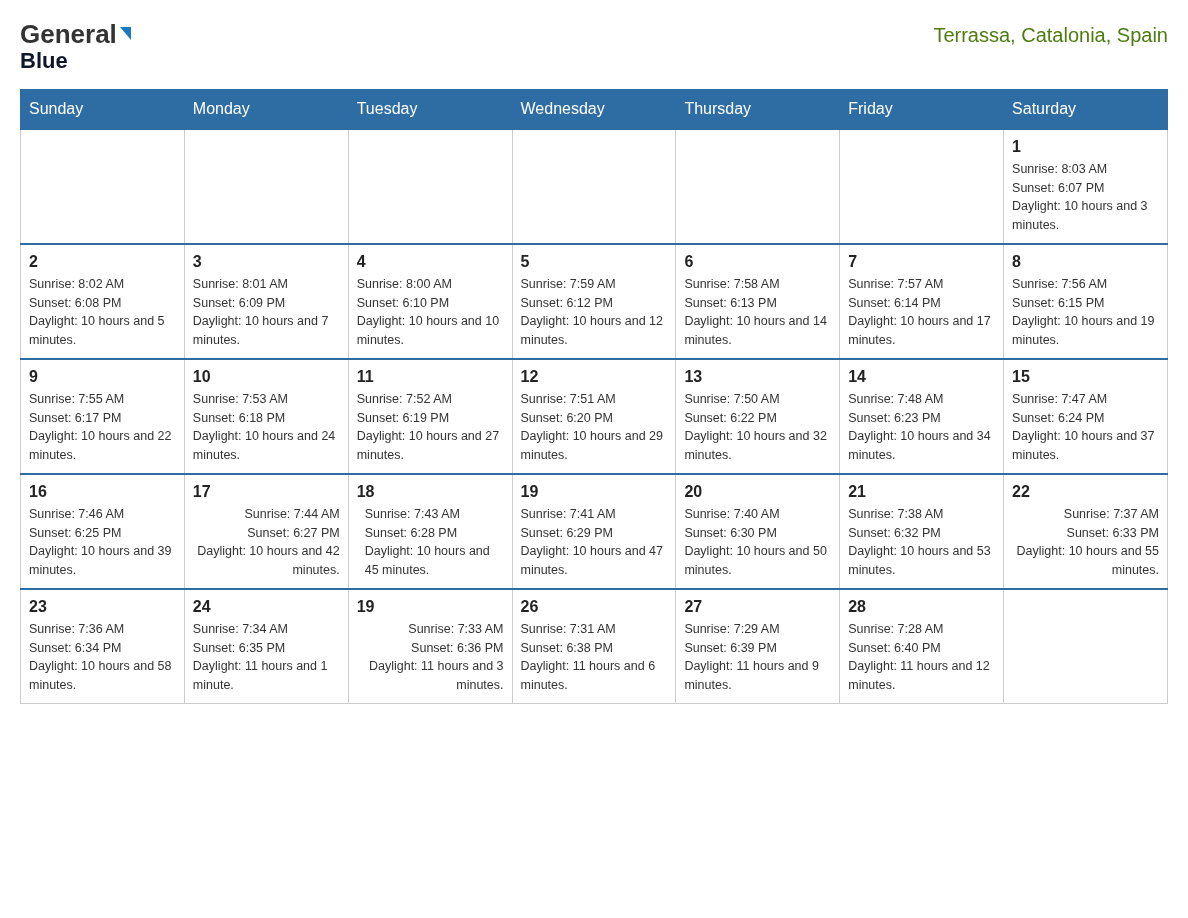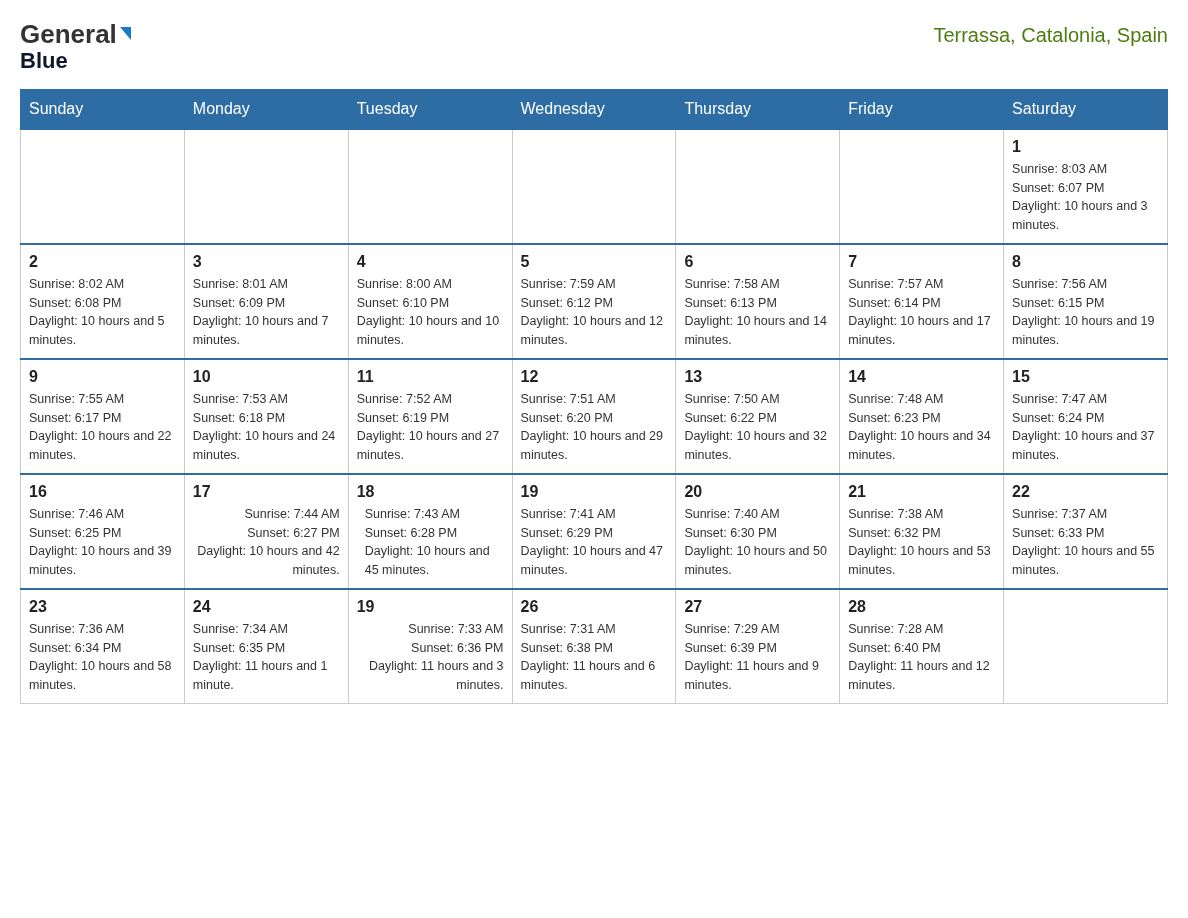--- a/index.html
+++ b/index.html
@@ -274,21 +274,21 @@
 Daylight: 10 hours and 50 minutes.</div>
         </td>
         <td>
           <span class="day-number">21</span>
           <div class="day-info" style="white-space: pre-line;">Sunrise: 7:38 AM
 Sunset: 6:32 PM
 Daylight: 10 hours and 53 minutes.</div>
         </td>
         <td>
           <span class="day-number">22</span>
-          <div class="day-info" style="white-space: pre-line;">Sunrise: 7:37 AM
+          <div class="day-info" style="white-space: pre-line; text-align: right;">Sunrise: 7:37 AM
 Sunset: 6:33 PM
 Daylight: 10 hours and 55 minutes.</div>
         </td>
       </tr>
       <tr>
         <td>
           <span class="day-number">23</span>
           <div class="day-info" style="white-space: pre-line;">Sunrise: 7:36 AM
 Sunset: 6:34 PM
 Daylight: 10 hours and 58 minutes.</div>

